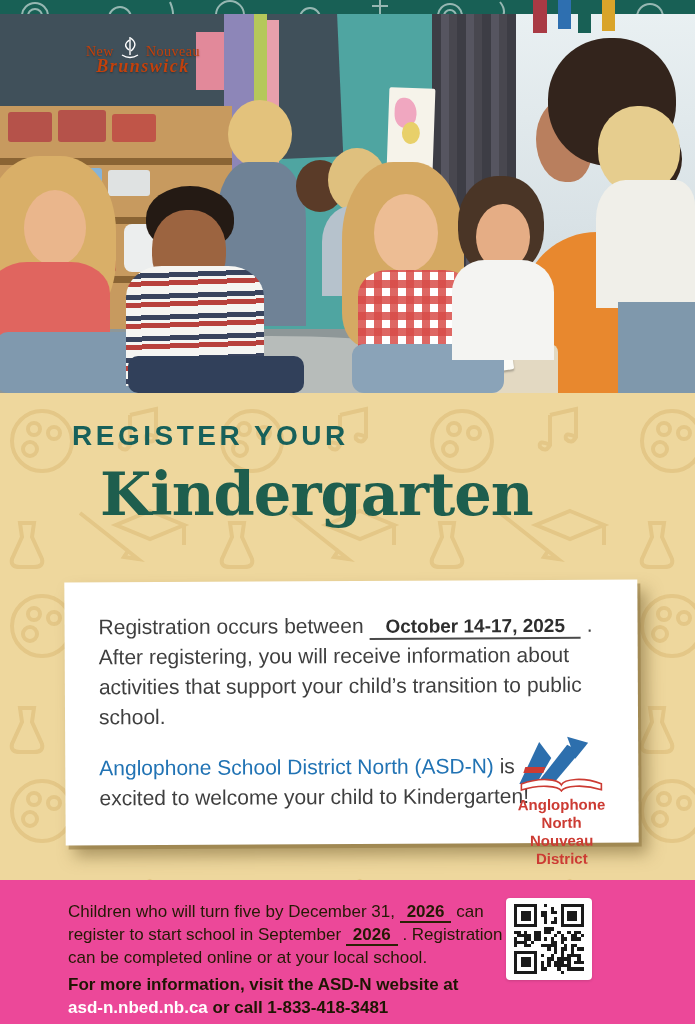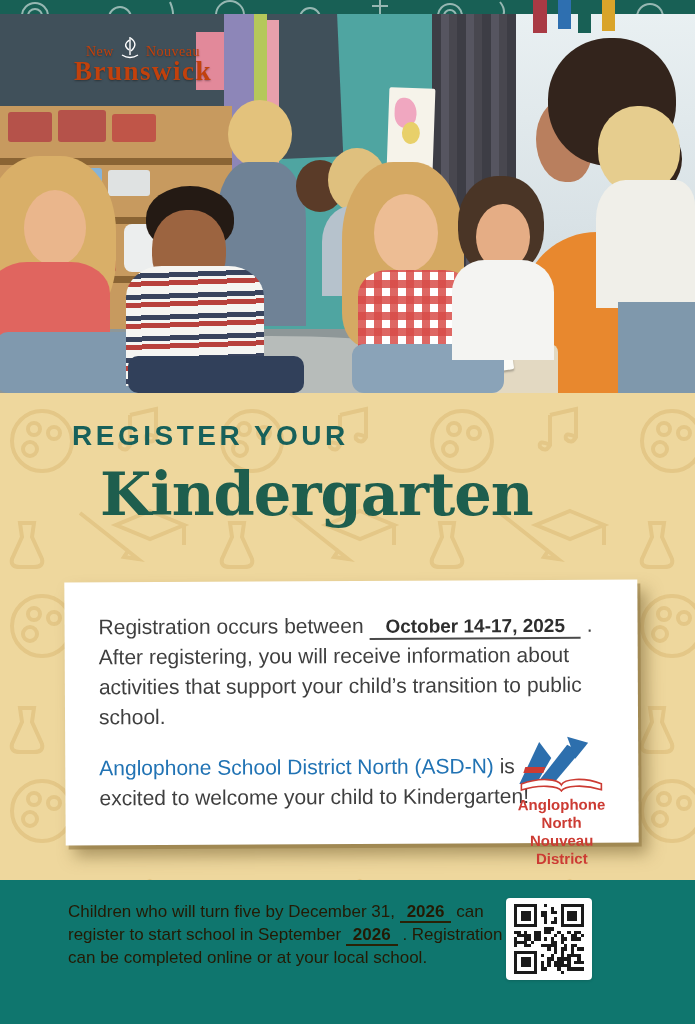--- a/index.html
+++ b/index.html
@@ -76,41 +76,41 @@
   
   .k8-head { left:598px; top:92px; width:82px; height:88px; background:#e6cd8e; border-radius:48%; }
   .k8-body { left:596px; top:166px; width:99px; height:128px; background:#f0efe9; border-radius:30% 20% 0 0; }
   .k8-jeans{ left:618px; top:288px; width:77px; height:91px; background:#7f98ac; }
 
   
   .nb-logo { position:absolute; left:61px; top:34px; width:164px; z-index:5; color:#c2410c;
              text-align:center; text-shadow:0 1px 2px rgba(0,0,0,.35); font-family:"Liberation Serif",serif; }
   .nb-l1 { display:flex; align-items:flex-end; justify-content:center; gap:4px; font-size:14px; letter-spacing:.5px; }
   .nb-l1 svg { margin-bottom:-2px; }
-  .nb-l2 { font-size:27px; letter-spacing:1.5px; margin-top:-4px; font-weight:bold; }
+  .nb-l2 { font-size:18px; letter-spacing:1.5px; margin-top:-4px; font-weight:bold;font-style:italic; }
 
   
   .mid { position:absolute; top:393px; left:0; width:695px; height:487px; background:#eed79d; z-index:2; }
   .doodles { position:absolute; inset:0; opacity:.55; }
   .eyebrow { position:relative; margin:24px 0 0 72px; color:#17605a; font-weight:bold; font-size:28px;
              letter-spacing:3.5px; line-height:1.38; }
   .big-title { position:relative; margin:4px 0 0 100px; color:#1e5e4e; font-family:"DejaVu Serif",serif;
                font-weight:bold; font-size:59px; letter-spacing:-1px; }
   .card { position:absolute; left:65px; top:188px; width:573px; height:263px; background:#ffffff;
           transform:rotate(-.3deg); padding:30px 34px 0 34px;
           box-shadow:3px 4px 0 rgba(146,120,66,.55), 9px 11px 16px rgba(104,84,38,.5); }
   .card p { font-size:21px; line-height:1.43; color:#3f3f3f; }
   .blank { font-weight:bold; font-size:19px; color:#2e2e2e; border-bottom:2px solid #4a4a4a; padding:0 16px 1px 16px; white-space:nowrap; }
   .card .p2 { margin-top:21px; width:430px; }
   .link-blue { color:#2173b4; }
   .asdn-logo { position:absolute; right:24px; top:156px; width:106px; text-align:center; }
   .asdn-logo .txt { color:#cc3b33; font-size:15px; font-weight:bold; line-height:1.2; }
 
   
-  .foot { position:absolute; top:880px; left:0; width:695px; height:144px; background:#0f766e; z-index:2;
+  .foot { position:absolute; top:880px; left:0; width:695px; height:144px; background:#ec4899; z-index:2;
           color:#241a04; }
   .foot-text { position:absolute; left:68px; top:21px; width:450px; font-size:17px; line-height:1.35; font-weight:500; }
   .fblank { font-weight:bold; border-bottom:2px solid #2a2105; padding:0 7px 0 7px; white-space:nowrap; }
   .foot-info { position:absolute; left:68px; top:94px; width:450px; font-size:17px; line-height:1.35; font-weight:bold; color:#1f1603; }
   .white-link { color:#ffffff; }
   .qr-box { position:absolute; right:103px; top:18px; width:86px; height:82px; background:#ffffff; border-radius:4px;
             display:flex; align-items:center; justify-content:center; box-shadow:0 1px 3px rgba(0,0,0,.15); }
 </style>
 </head>
 <body>
@@ -284,20 +284,25 @@
     </div>
   </div>
 
   <div class="foot">
     <p class="foot-text">
       <span>Children who will turn five by December 31,</span>
       <span class="fblank">2026</span>
       <span>can register to start school in September</span>
       <span class="fblank">2026</span>
       <span>. Registration can be completed online or at your local school.</span>
+    </p>
+    <p class="foot-info">
+      <span>For more information, visit the ASD-N website at</span><br>
+      <span class="white-link">asd-n.nbed.nb.ca</span>
+      <span>or call 1-833-418-3481</span>
     </p>
     <div class="qr-box">
       <svg id="qr-svg" width="70" height="70" viewBox="0 0 21 21" fill="#1a1a1a" shape-rendering="crispEdges">
           <rect x="9" y="0" width="1" height="1"></rect>
           <rect x="11" y="1" width="1" height="1"></rect>
           <rect x="8" y="2" width="1" height="1"></rect>
           <rect x="9" y="2" width="1" height="1"></rect>
           <rect x="11" y="2" width="1" height="1"></rect>
           <rect x="12" y="2" width="1" height="1"></rect>
           <rect x="8" y="3" width="1" height="1"></rect>

